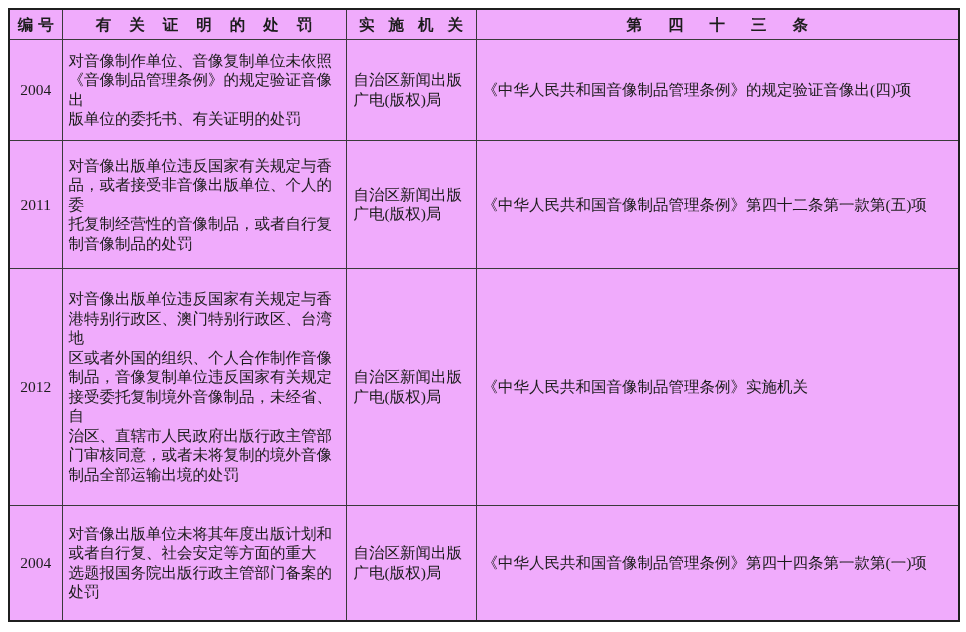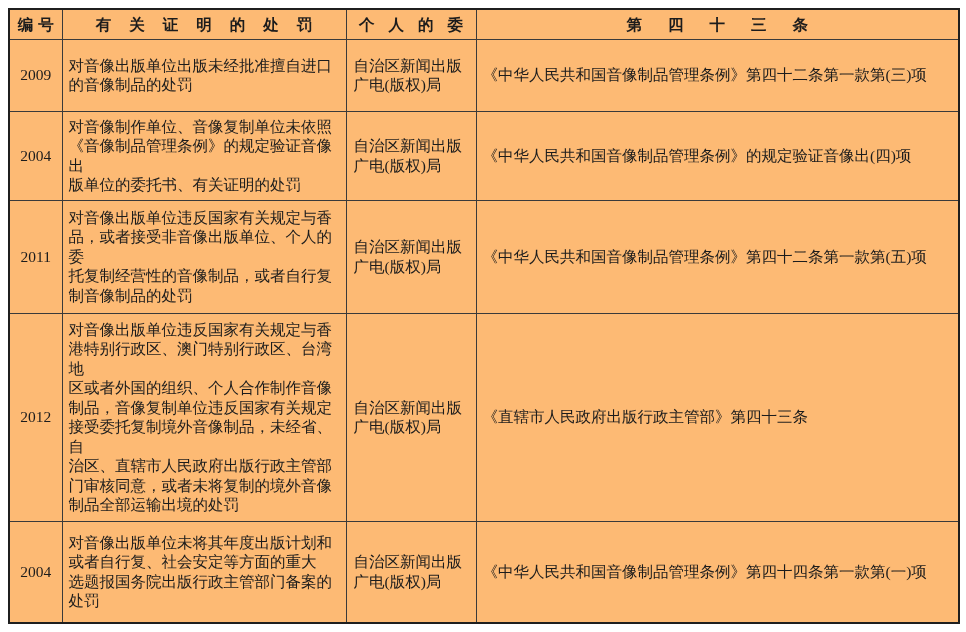--- a/index.html
+++ b/index.html
@@ -19,21 +19,21 @@
     color: #1c1c1c;
   }
   table.lic-table {
     position: absolute;
     left: 8px;
     top: 8px;
     width: 950px;
     height: 614px;
     border-collapse: collapse;
     table-layout: fixed;
-    background: #fdba74;
+    background: #f0abfc;
   }
   table.lic-table th,
   table.lic-table td {
     border: 1px solid #3a3a3a;
     vertical-align: middle;
     font-size: 15.5px;
     line-height: 19.5px;
     overflow: hidden;
   }
   table.lic-table {
@@ -92,33 +92,25 @@
     <colgroup>
       <col class="c1">
         <col class="c2">
         <col class="c3">
         <col class="c4">
     </colgroup>
     <thead>
       <tr class="hdr">
         <th><span class="ls-a">编号</span></th>
         <th><span class="ls-b">有关证明的处罚</span></th>
-        <th><span class="ls-c">个人的委</span></th>
+        <th><span class="ls-c">实施机关</span></th>
         <th><span class="ls-d">第四十三条</span></th>
       </tr>
     </thead>
     <tbody>
-      <tr class="r2009">
-        <td class="num">2009</td>
-        <td class="name">对音像出版单位出版未经批准擅自进口
-的音像制品的处罚</td>
-        <td class="agency">自治区新闻出版
-广电(版权)局</td>
-        <td class="legal">《中华人民共和国音像制品管理条例》第四十二条第一款第(三)项</td>
-      </tr>
       <tr class="r2010">
         <td class="num">2004</td>
         <td class="name">对音像制作单位、音像复制单位未依照
 《音像制品管理条例》的规定验证音像出
 版单位的委托书、有关证明的处罚</td>
         <td class="agency">自治区新闻出版
 广电(版权)局</td>
         <td class="legal">《中华人民共和国音像制品管理条例》的规定验证音像出(四)项</td>
       </tr>
       <tr class="r2011">
@@ -136,21 +128,21 @@
         <td class="name">对音像出版单位违反国家有关规定与香
 港特别行政区、澳门特别行政区、台湾地
 区或者外国的组织、个人合作制作音像
 制品，音像复制单位违反国家有关规定
 接受委托复制境外音像制品，未经省、自
 治区、直辖市人民政府出版行政主管部
 门审核同意，或者未将复制的境外音像
 制品全部运输出境的处罚</td>
         <td class="agency">自治区新闻出版
 广电(版权)局</td>
-        <td class="legal">《直辖市人民政府出版行政主管部》第四十三条</td>
+        <td class="legal">《中华人民共和国音像制品管理条例》实施机关</td>
       </tr>
       <tr class="r2013">
         <td class="num">2004</td>
         <td class="name">对音像出版单位未将其年度出版计划和
 或者自行复、社会安定等方面的重大
 选题报国务院出版行政主管部门备案的
 处罚</td>
         <td class="agency">自治区新闻出版
 广电(版权)局</td>
         <td class="legal">《中华人民共和国音像制品管理条例》第四十四条第一款第(一)项</td>

